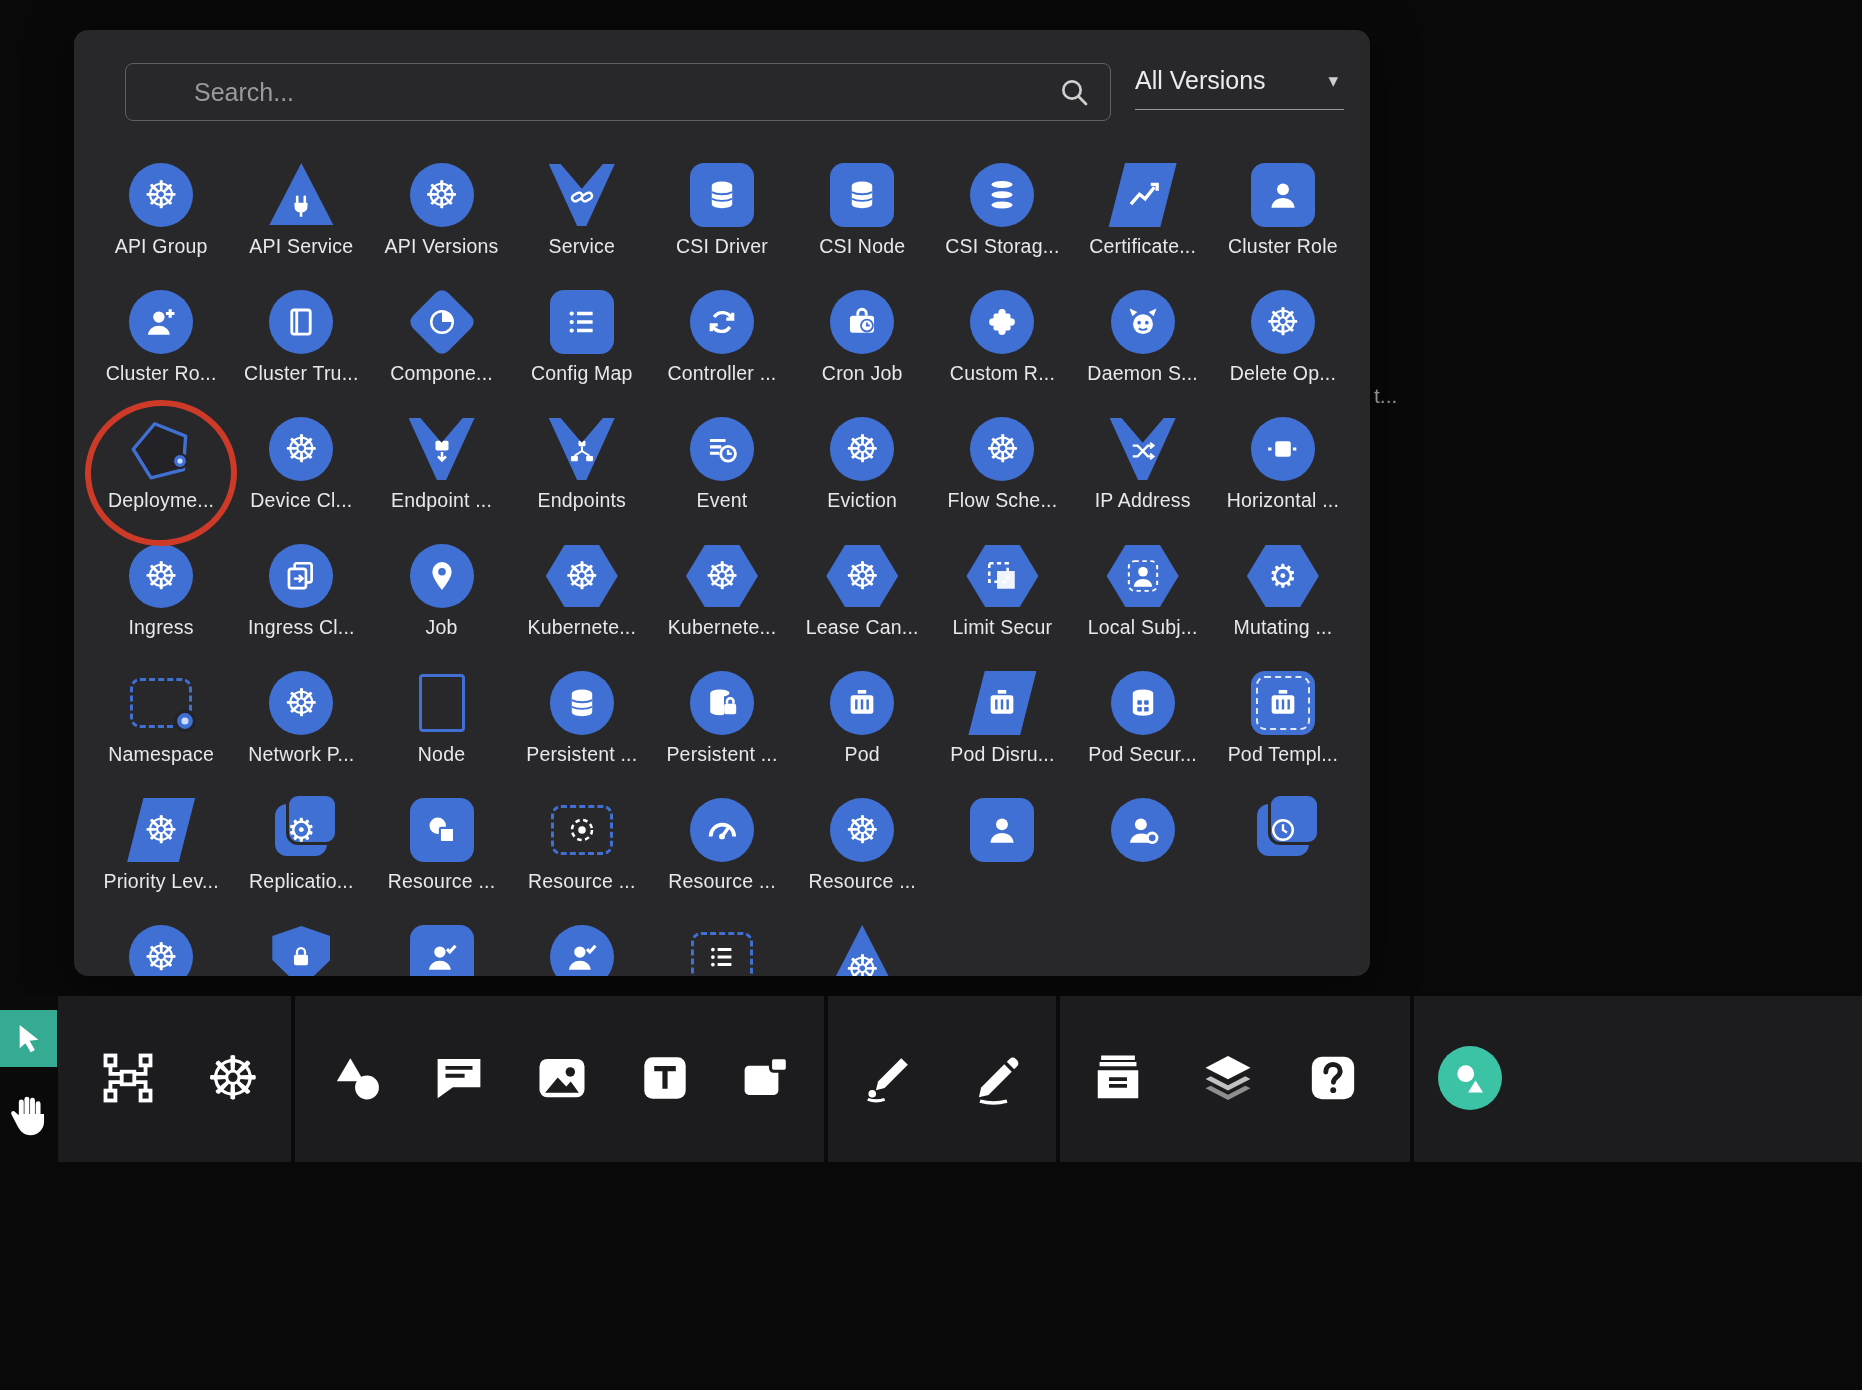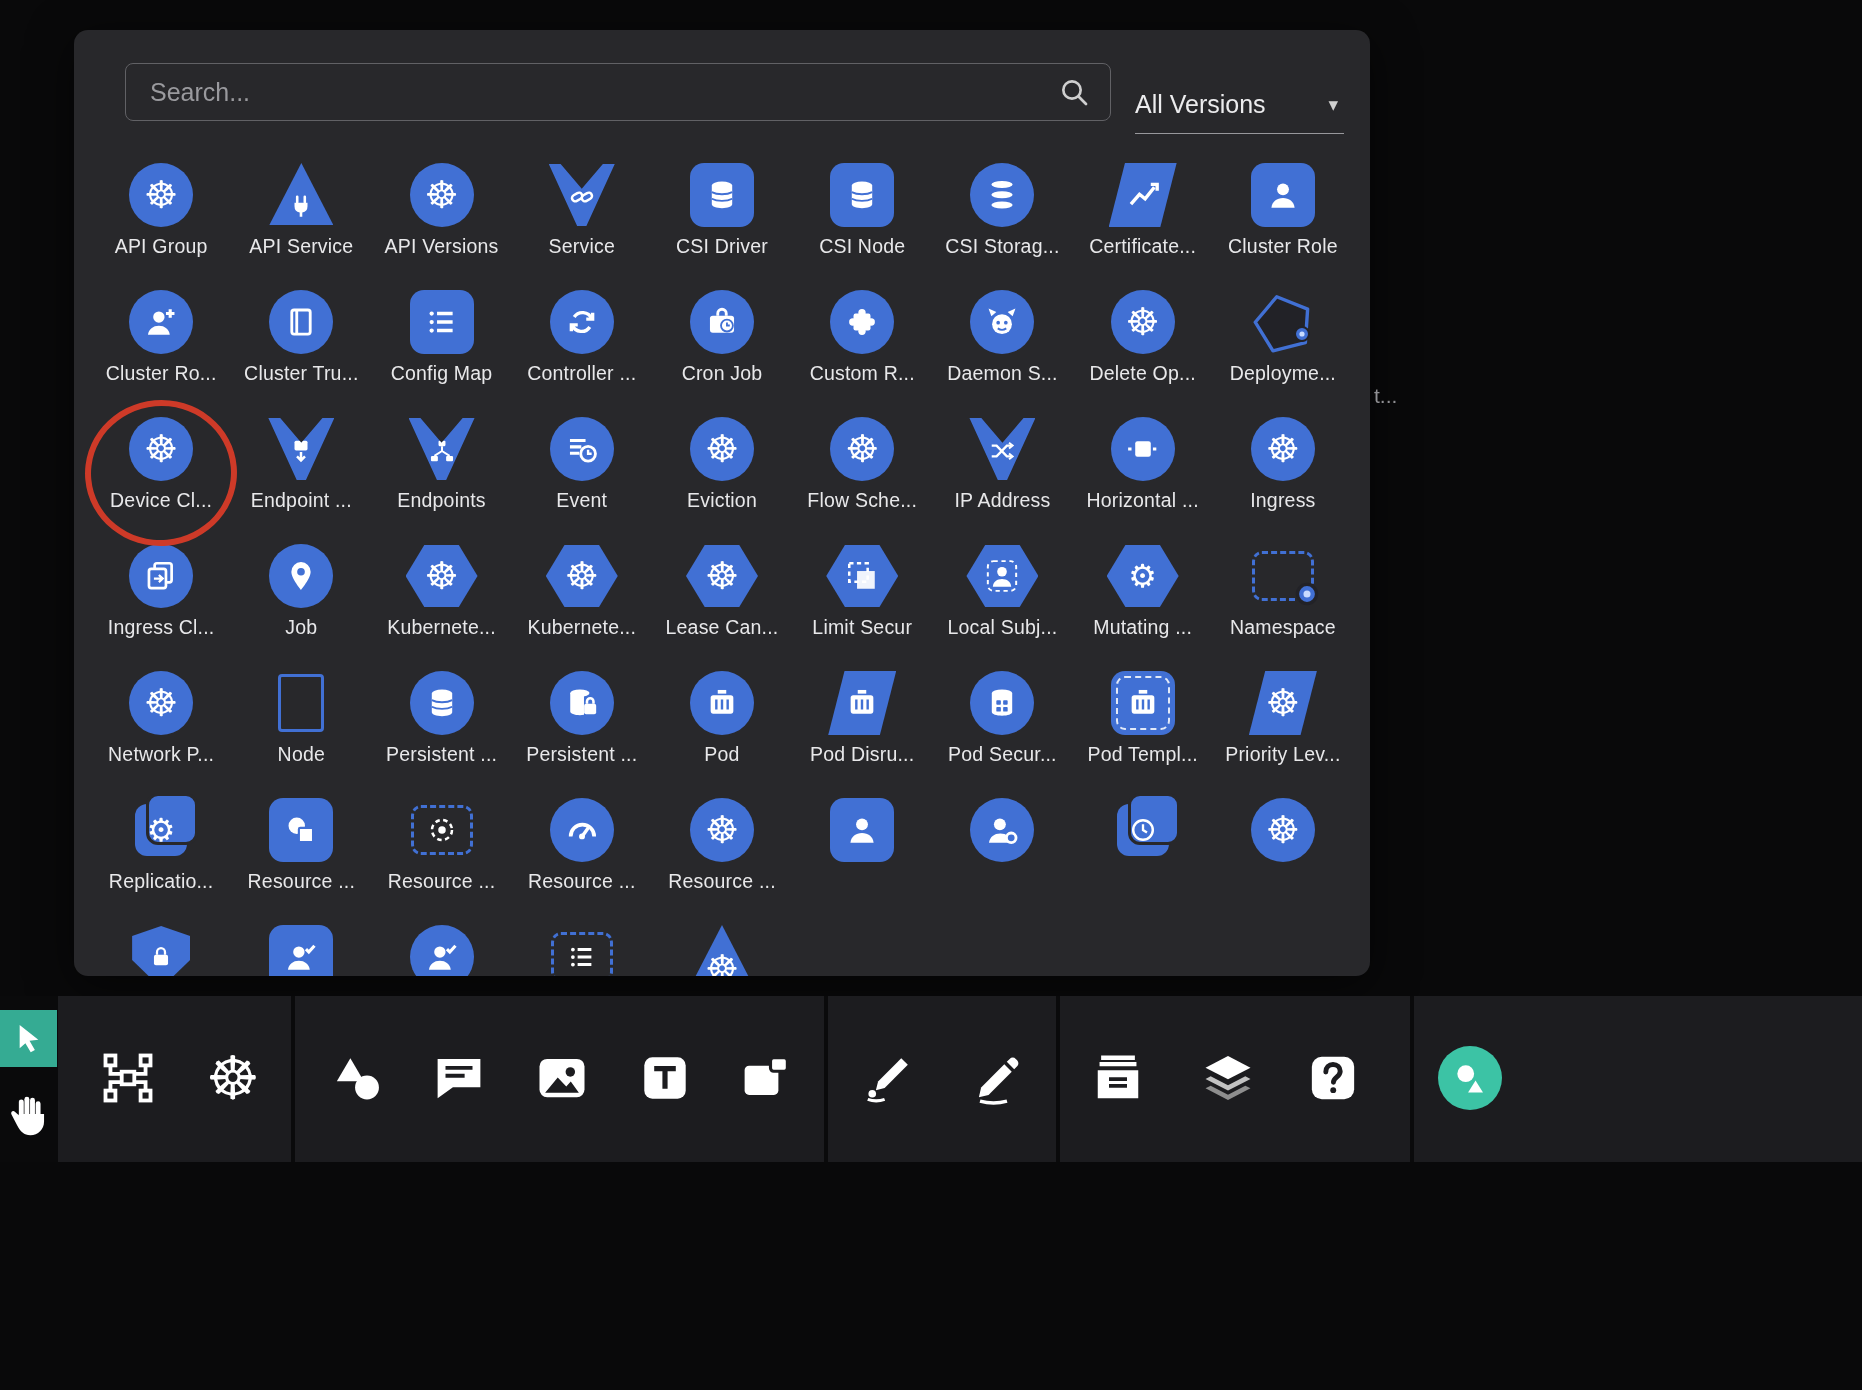--- a/index.html
+++ b/index.html
@@ -13,31 +13,31 @@
   }
 
   
   .panel{
     position:absolute;left:74px;top:30px;width:1296px;height:946px;
     background:var(--panel);border-radius:14px;overflow:hidden;
     box-shadow:0 10px 45px rgba(0,0,0,.55);
   }
   .search-box{
     position:absolute;left:51px;top:33px;width:986px;height:58px;
-    border:1px solid #616165;border-radius:8px;display:flex;align-items:center;
+    border:1px solid #616165;border-radius:8px;display:flex;align-items:center;padding-left:44px;
   }
   .search-input{
     flex:1;background:transparent;border:none;outline:none;color:#dddde0;
     font-size:25px;padding:0 24px;font-family:inherit;
   }
   .search-input::placeholder{color:#9a9a9e}
   .search-icon{margin-right:20px;display:flex}
   .search-icon svg{width:32px;height:32px}
   .version-select{
-    position:absolute;left:1061px;top:46px;width:209px;height:58px;
+    position:absolute;left:1061px;top:22px;width:209px;height:58px;
     display:flex;align-items:center;justify-content:space-between;
     border-bottom:1px solid #98989c;color:#ececee;font-size:25px;cursor:pointer;
   }
   .caret{font-size:19px;color:#cfcfcf;margin-right:6px}
 
   
   .grid{
     position:absolute;left:17px;top:128px;width:1262px;
     display:grid;grid-template-columns:repeat(9,1fr);
   }
@@ -255,20 +255,33 @@
                   <rect x="5.5" y="3.5" width="13" height="17" rx="1.6"></rect>
                   <path d="M9 3.5v17"></path>
                 </svg>
               </span>
             </div>
           </div>
           <div class="cell-label">Cluster Tru...</div>
         </div>
         <div class="cell">
           <div class="icon-wrap">
+            <div class="shape shape-diamond">
+              <span class="glyph glyph-clockpie glyph-svg">
+                <svg viewBox="0 0 24 24">
+                  <circle cx="12" cy="12" r="8.6" fill="none" stroke="#fff" stroke-width="2"></circle>
+                  <path d="M12 12V3.4a8.6 8.6 0 0 1 8.6 8.6z" fill="#fff"></path>
+                </svg>
+              </span>
+            </div>
+          </div>
+          <div class="cell-label">Compone...</div>
+        </div>
+        <div class="cell">
+          <div class="icon-wrap">
             <div class="shape shape-rsquare">
               <span class="glyph glyph-list glyph-svg">
                 <svg viewBox="0 0 24 24">
                   <path d="M8.5 6h11M8.5 12h11M8.5 18h11" stroke="#fff" stroke-width="2.3"></path>
                   <circle cx="4.7" cy="6" r="1.5" fill="#fff"></circle>
                   <circle cx="4.7" cy="12" r="1.5" fill="#fff"></circle>
                   <circle cx="4.7" cy="18" r="1.5" fill="#fff"></circle>
                 </svg>
               </span>
             </div>

